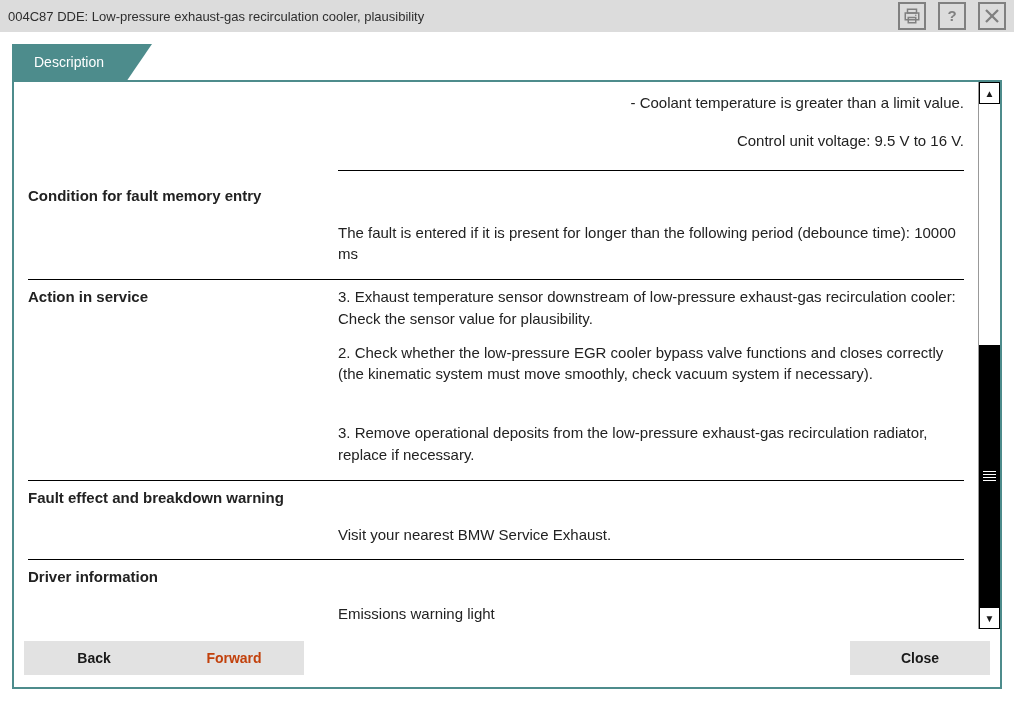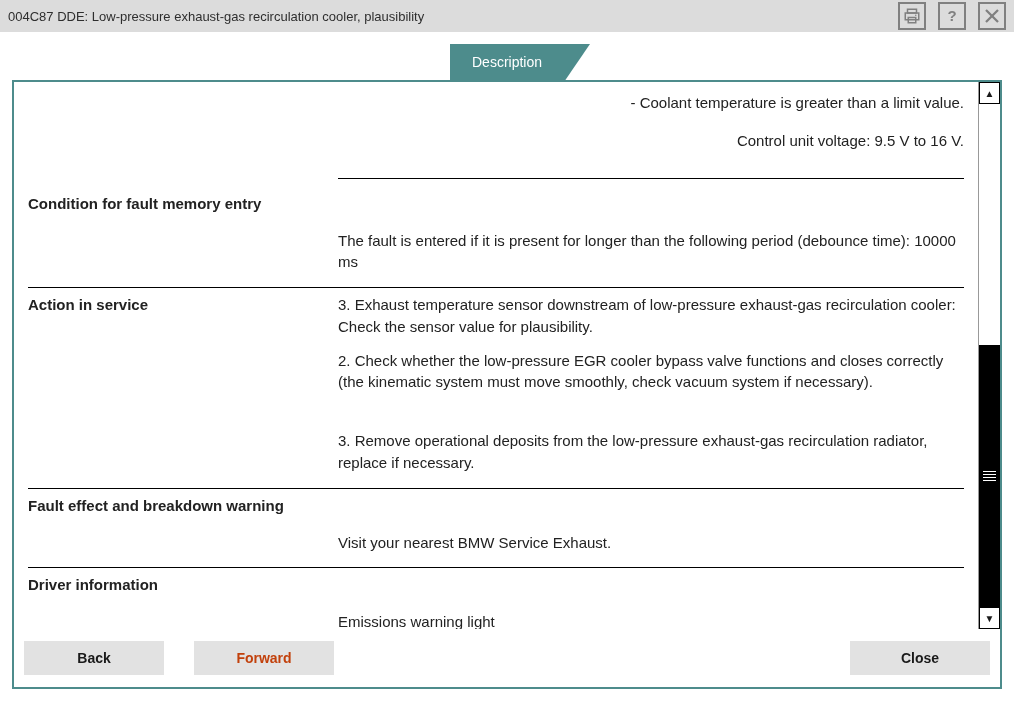--- a/index.html
+++ b/index.html
@@ -51,21 +51,20 @@
     position: relative;
     padding: 12px;
     display: flex;
     flex-direction: column;
     min-height: 0;
   }
   .tab-row {
     display: flex;
     position: relative;
     z-index: 2;
-    justify-content: center;
   }
   .tab {
     background: #4d8c8c;
     color: #fff;
     font-size: 14px;
     padding: 10px 22px;
     position: relative;
     display: inline-block;
     cursor: default;
   }
@@ -114,21 +113,21 @@
   .value p { margin: 0 0 12px 0; }
   .value p:last-child { margin-bottom: 0; margin-top: 37px; }
   .intro-block {
     margin-left: 310px;
     padding-bottom: 18px;
     border-bottom: 1px solid #000;
     margin-bottom: 8px;
     text-align: right;
   }
   .intro-block p { margin: 0 0 16px 0; }
-  .intro-block p:last-child { margin-bottom: 8px; }
+  .intro-block p:last-child { margin-bottom: 0; }
   
   .vscroll {
     width: 22px;
     border-left: 1px solid #999;
     display: flex;
     flex-direction: column;
     background: #fff;
     user-select: none;
   }
   .vscroll .arrow {
@@ -157,21 +156,21 @@
     left: 4px; right: 4px;
     top: 50%;
     transform: translateY(-50%);
     display: flex; flex-direction: column; gap: 2px;
   }
   .thumb .grip div { height: 1px; background: #fff; }
   .footer {
     display: flex;
     align-items: center;
     padding: 12px 10px;
-    gap: 30px;
+    gap: 0;
   }
   .btn {
     width: 140px; height: 34px;
     background: #e2e2e2;
     display: flex; align-items: center; justify-content: center;
     font-size: 14px;
     font-weight: bold;
     cursor: pointer;
     user-select: none;
   }

